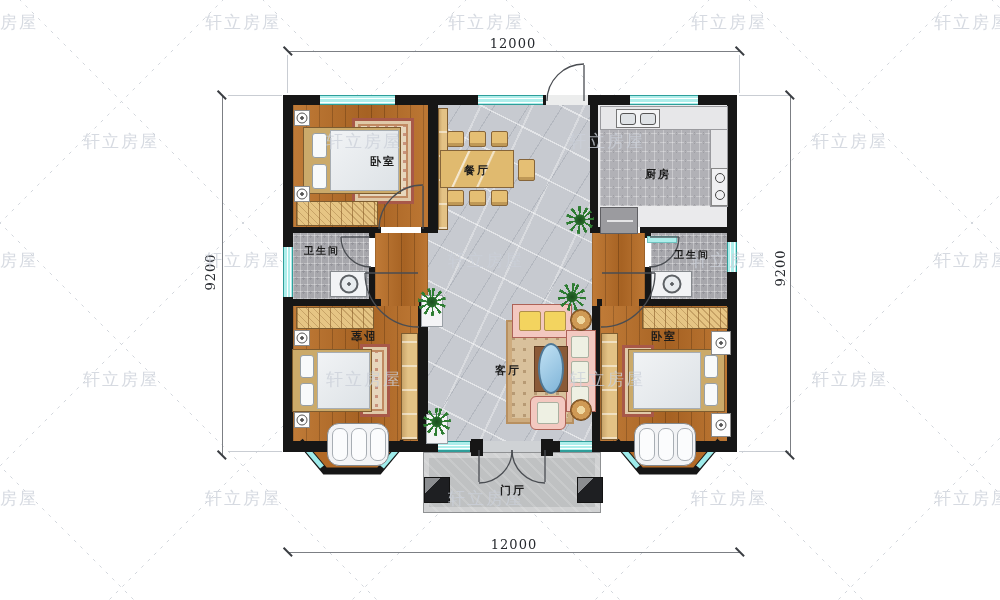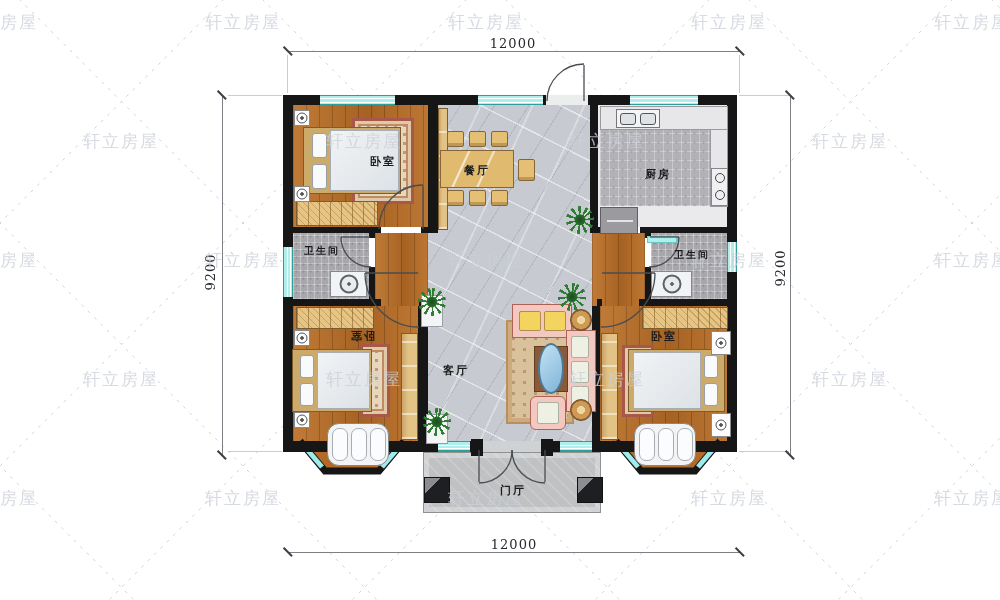--- a/index.html
+++ b/index.html
@@ -312,21 +312,21 @@
       <line x1="545" y1="450" x2="545" y2="482"></line>
     </g>
   </svg>
 
   <div class="room-label" style="left:383px;top:161px;">卧室</div>
   <div class="room-label" style="left:477px;top:170px;">餐厅</div>
   <div class="room-label" style="left:658px;top:174px;">厨房</div>
   <div class="room-label" style="left:322px;top:251px;font-size:10px;">卫生间</div>
   <div class="room-label" style="left:692px;top:255px;font-size:10px;">卫生间</div>
   <div class="room-label" style="left:362px;top:335px;transform:translate(-50%,-50%) rotate(180deg);">卧室</div>
-  <div class="room-label" style="left:456px;top:370px;">客厅</div>
+  <div class="room-label" style="left:508px;top:370px;">客厅</div>
   <div class="room-label" style="left:664px;top:336px;">卧室</div>
   <div class="room-label" style="left:513px;top:490px;">门厅</div>
 
   <div class="dim-line" style="left:288px;top:51px;width:452px;height:1px;"></div>
   <div class="tick" style="left:282px;top:50px;"></div>
   <div class="tick" style="left:734px;top:50px;"></div>
   <div class="ext-line" style="left:287px;top:55px;width:1px;height:38px;"></div>
   <div class="ext-line" style="left:739px;top:55px;width:1px;height:38px;"></div>
   <div class="dim-text" style="left:513px;top:43px;">12000</div>
 

